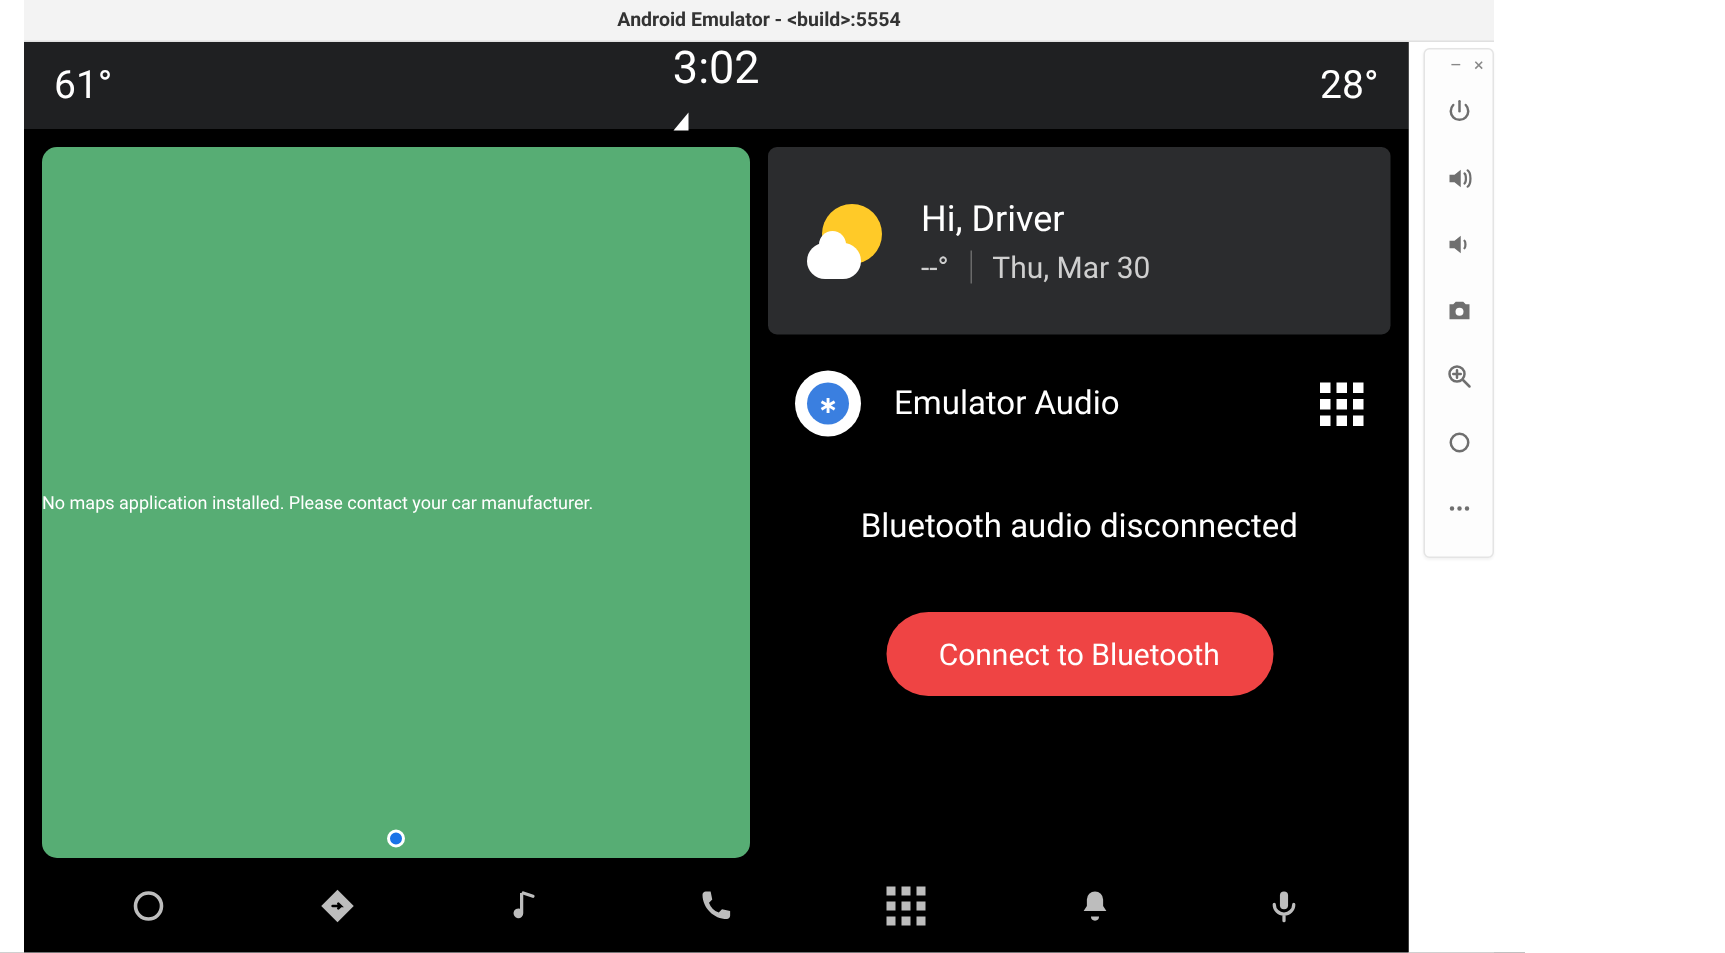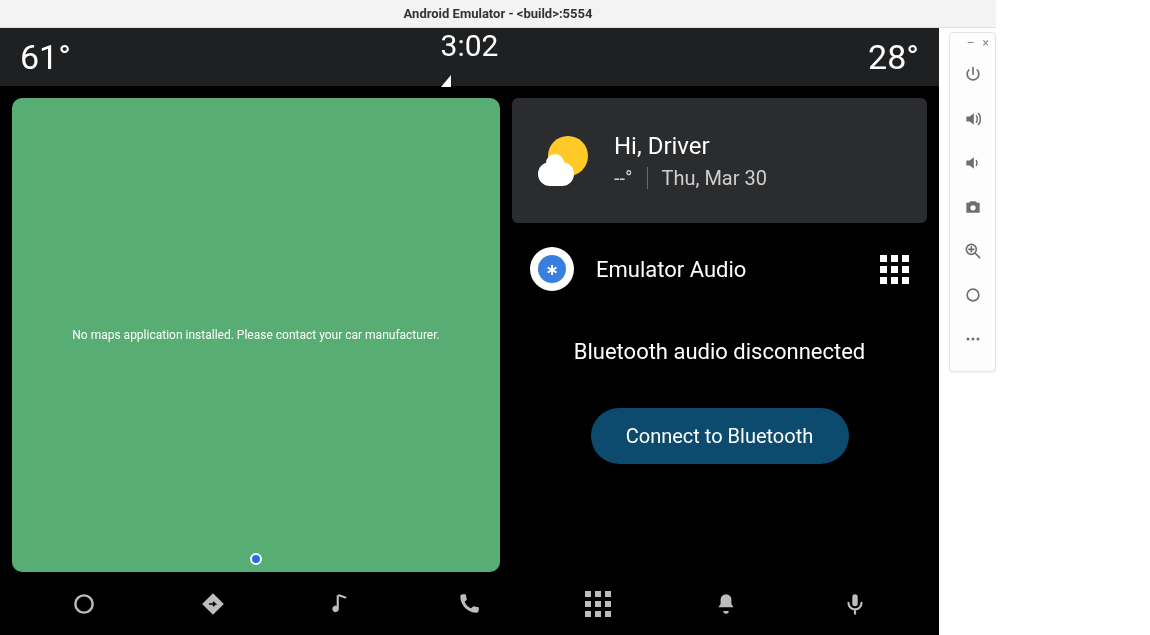--- a/index.html
+++ b/index.html
@@ -1,18 +1,18 @@
 <!DOCTYPE html>
 <html><head>
 <meta charset="utf-8">
 <style>
   * { box-sizing: border-box; margin: 0; padding: 0; }
   html, body { width: 1150px; height: 635px; font-family: "Roboto", "DejaVu Sans", Arial, sans-serif; background:#fff; overflow:hidden;}
   
-  .window { width:996px; height:635px; background:#fff; }
+  .window { width:996px; height:635px; background:#fff;padding-left:16px; }
   .titlebar {
     height:28px; background:#f3f3f3; border-bottom:1px solid #e0e0e0;
     display:flex; align-items:center; justify-content:center;
     font-size:13px; font-weight:700; color:#333;
   }
   .content { display:flex; height:607px; }
   .device { width:1085px; height:607px; background:#000; position:relative; }
   .toolbar {
     width:47px; height:340px; margin-top:4px; margin-left:10px;
     background:#fdfdfd; border:1px solid #e4e4e4; border-radius:4px;
@@ -25,28 +25,28 @@
     width:47px; height:44px; display:flex; align-items:center; justify-content:center;
     color:#6f6f6f; cursor:pointer;
   }
   .toolbar .tbtn svg { width:20px; height:20px; fill:#6f6f6f; }
   
   .statusbar {
     height:58px; background:#1f2022; color:#fff;
     display:flex; align-items:center; justify-content:space-between;
     padding:0 20px;
   }
-  .statusbar .left-temp, .statusbar .right-temp { font-size:34px; font-weight:400; }
+  .statusbar .left-temp, .statusbar .right-temp { font-size:26px; font-weight:400; }
   .statusbar .clock { font-size:30px; font-weight:400; display:flex; align-items:flex-start; gap:6px;flex-direction:column;}
   .statusbar .clock .signal { width:0;height:0;border-left:10px solid transparent;border-bottom:12px solid #fff; margin-top:6px;}
   
   .carbody { height:486px; padding:12px 12px 0 12px; display:flex; gap:12px; background:#000;}
   .map-card {
     flex:1; background:#57ad74; border-radius:10px; position:relative;
-    display:flex; align-items:center; justify-content:center;
+    display:flex; align-items:center; justify-content:flex-start;
     color:#fff; font-size:12px;
   }
   .map-card::after{ 
     content:""; position:absolute; width:8px;height:8px; background:#1a73e8;border:2px solid #fff;border-radius:50%;
     bottom:7px; left:50%; transform:translateX(-50%);
   }
   .side-column { width:415px; display:flex; flex-direction:column; gap:10px;}
   .greeting-card {
     background:#2b2c2e; border-radius:6px; height:125px; padding:22px 26px;
     display:flex; align-items:center; gap:26px; color:#fff;
@@ -60,21 +60,21 @@
   .greeting-text .row2 .divider{ width:1px;height:22px;background:#6a6a6a;}
   .bt-card { flex:1; background:#000; color:#fff; padding:8px 12px 0 12px;}
   .bt-header { display:flex; align-items:center; gap:22px; padding:6px 6px 18px 6px;}
   .bt-icon { width:44px;height:44px;border-radius:50%;background:#fff; display:flex;align-items:center;justify-content:center;}
   .bt-icon-inner{ width:28px;height:28px;border-radius:50%;background:#3a7fe0;display:flex;align-items:center;justify-content:center;color:#fff;font-size:16px;font-weight:700;}
   .bt-title { font-size:22px; flex:1;}
   .bt-grid { display:grid; grid-template-columns:repeat(3,7px); grid-template-rows:repeat(3,7px); gap:4px; cursor:pointer;}
   .bt-grid span{ background:#fff;}
   .bt-status { text-align:center; font-size:22px; margin-top:30px;}
   .bt-button {
-    margin:44px auto 0; width:258px; height:56px; border-radius:30px; background:#0c4a6e;
+    margin:44px auto 0; width:258px; height:56px; border-radius:30px; background:#ef4444;
     display:flex;align-items:center;justify-content:center; font-size:20px; cursor:pointer;
   }
   
   .bottomnav {
     height:63px; background:#000; display:flex; align-items:center; justify-content:space-around;
     padding:0 20px;
   }
   .navbtn { width:40px;height:40px; display:flex;align-items:center;justify-content:center; cursor:pointer;}
   .navbtn svg{ width:26px;height:26px; fill:#bdbdbd;}
   .navgrid { display:grid; grid-template-columns:repeat(3,6px); grid-template-rows:repeat(3,6px); gap:4px;}

